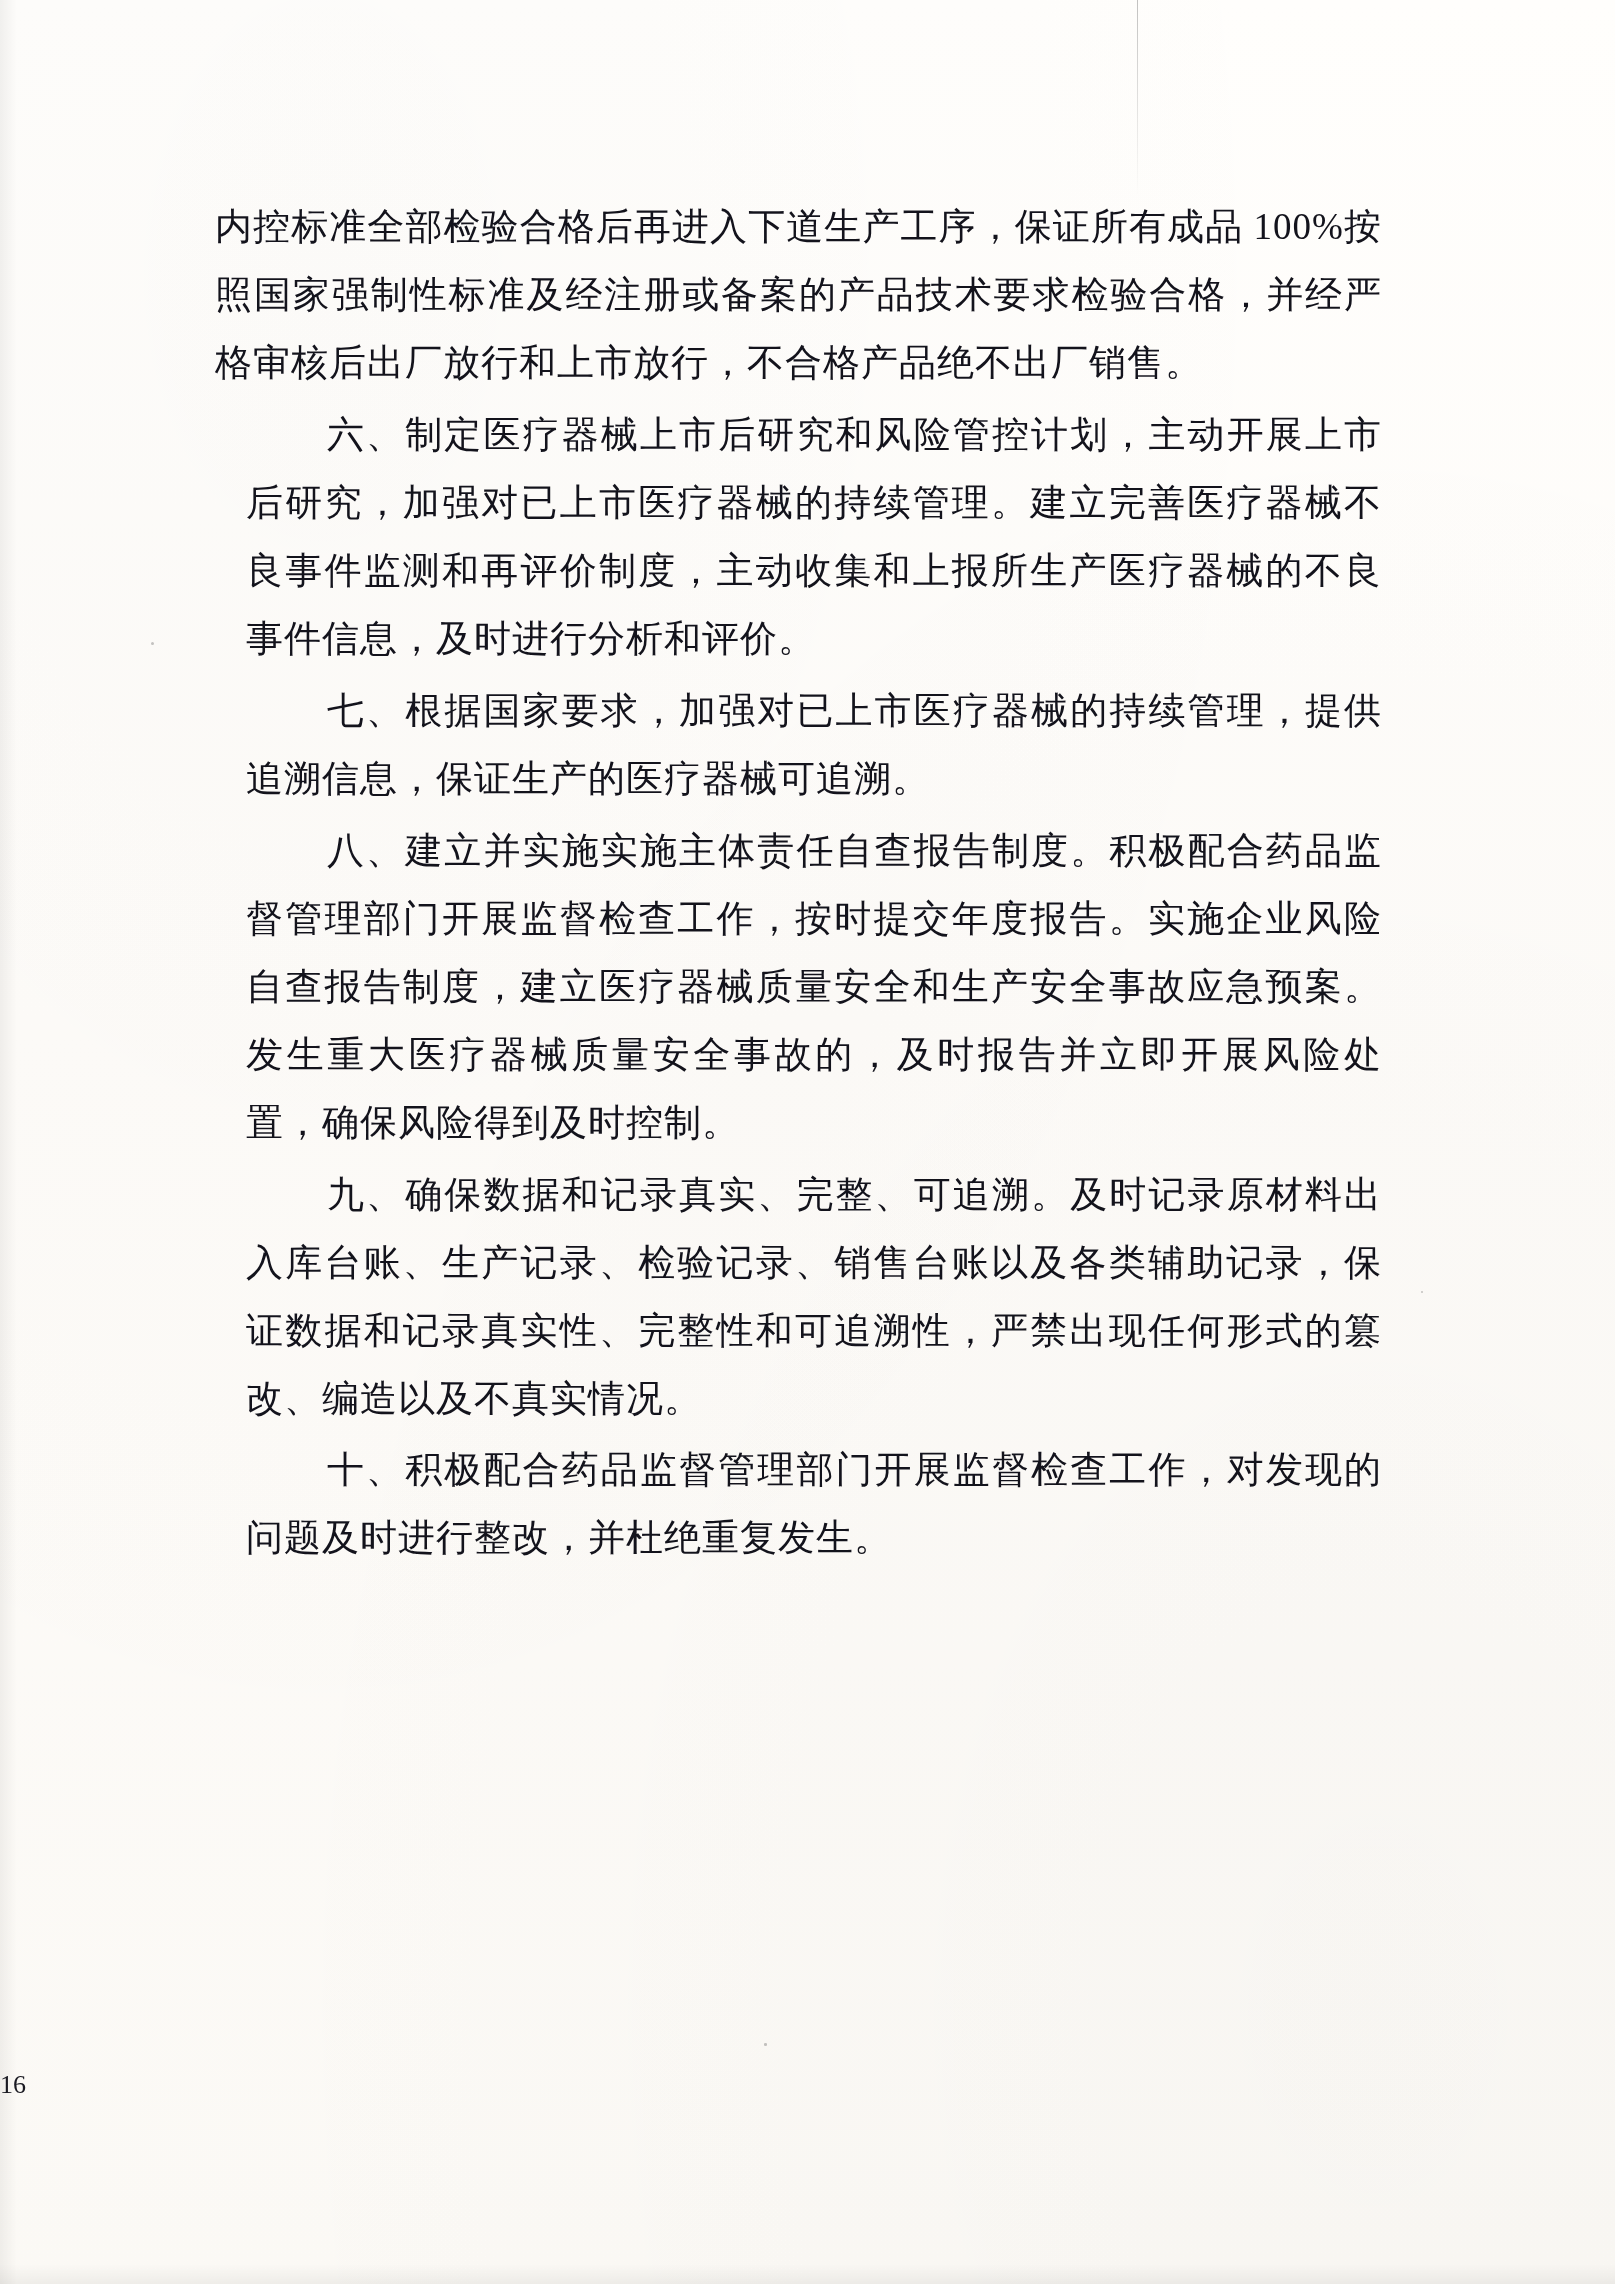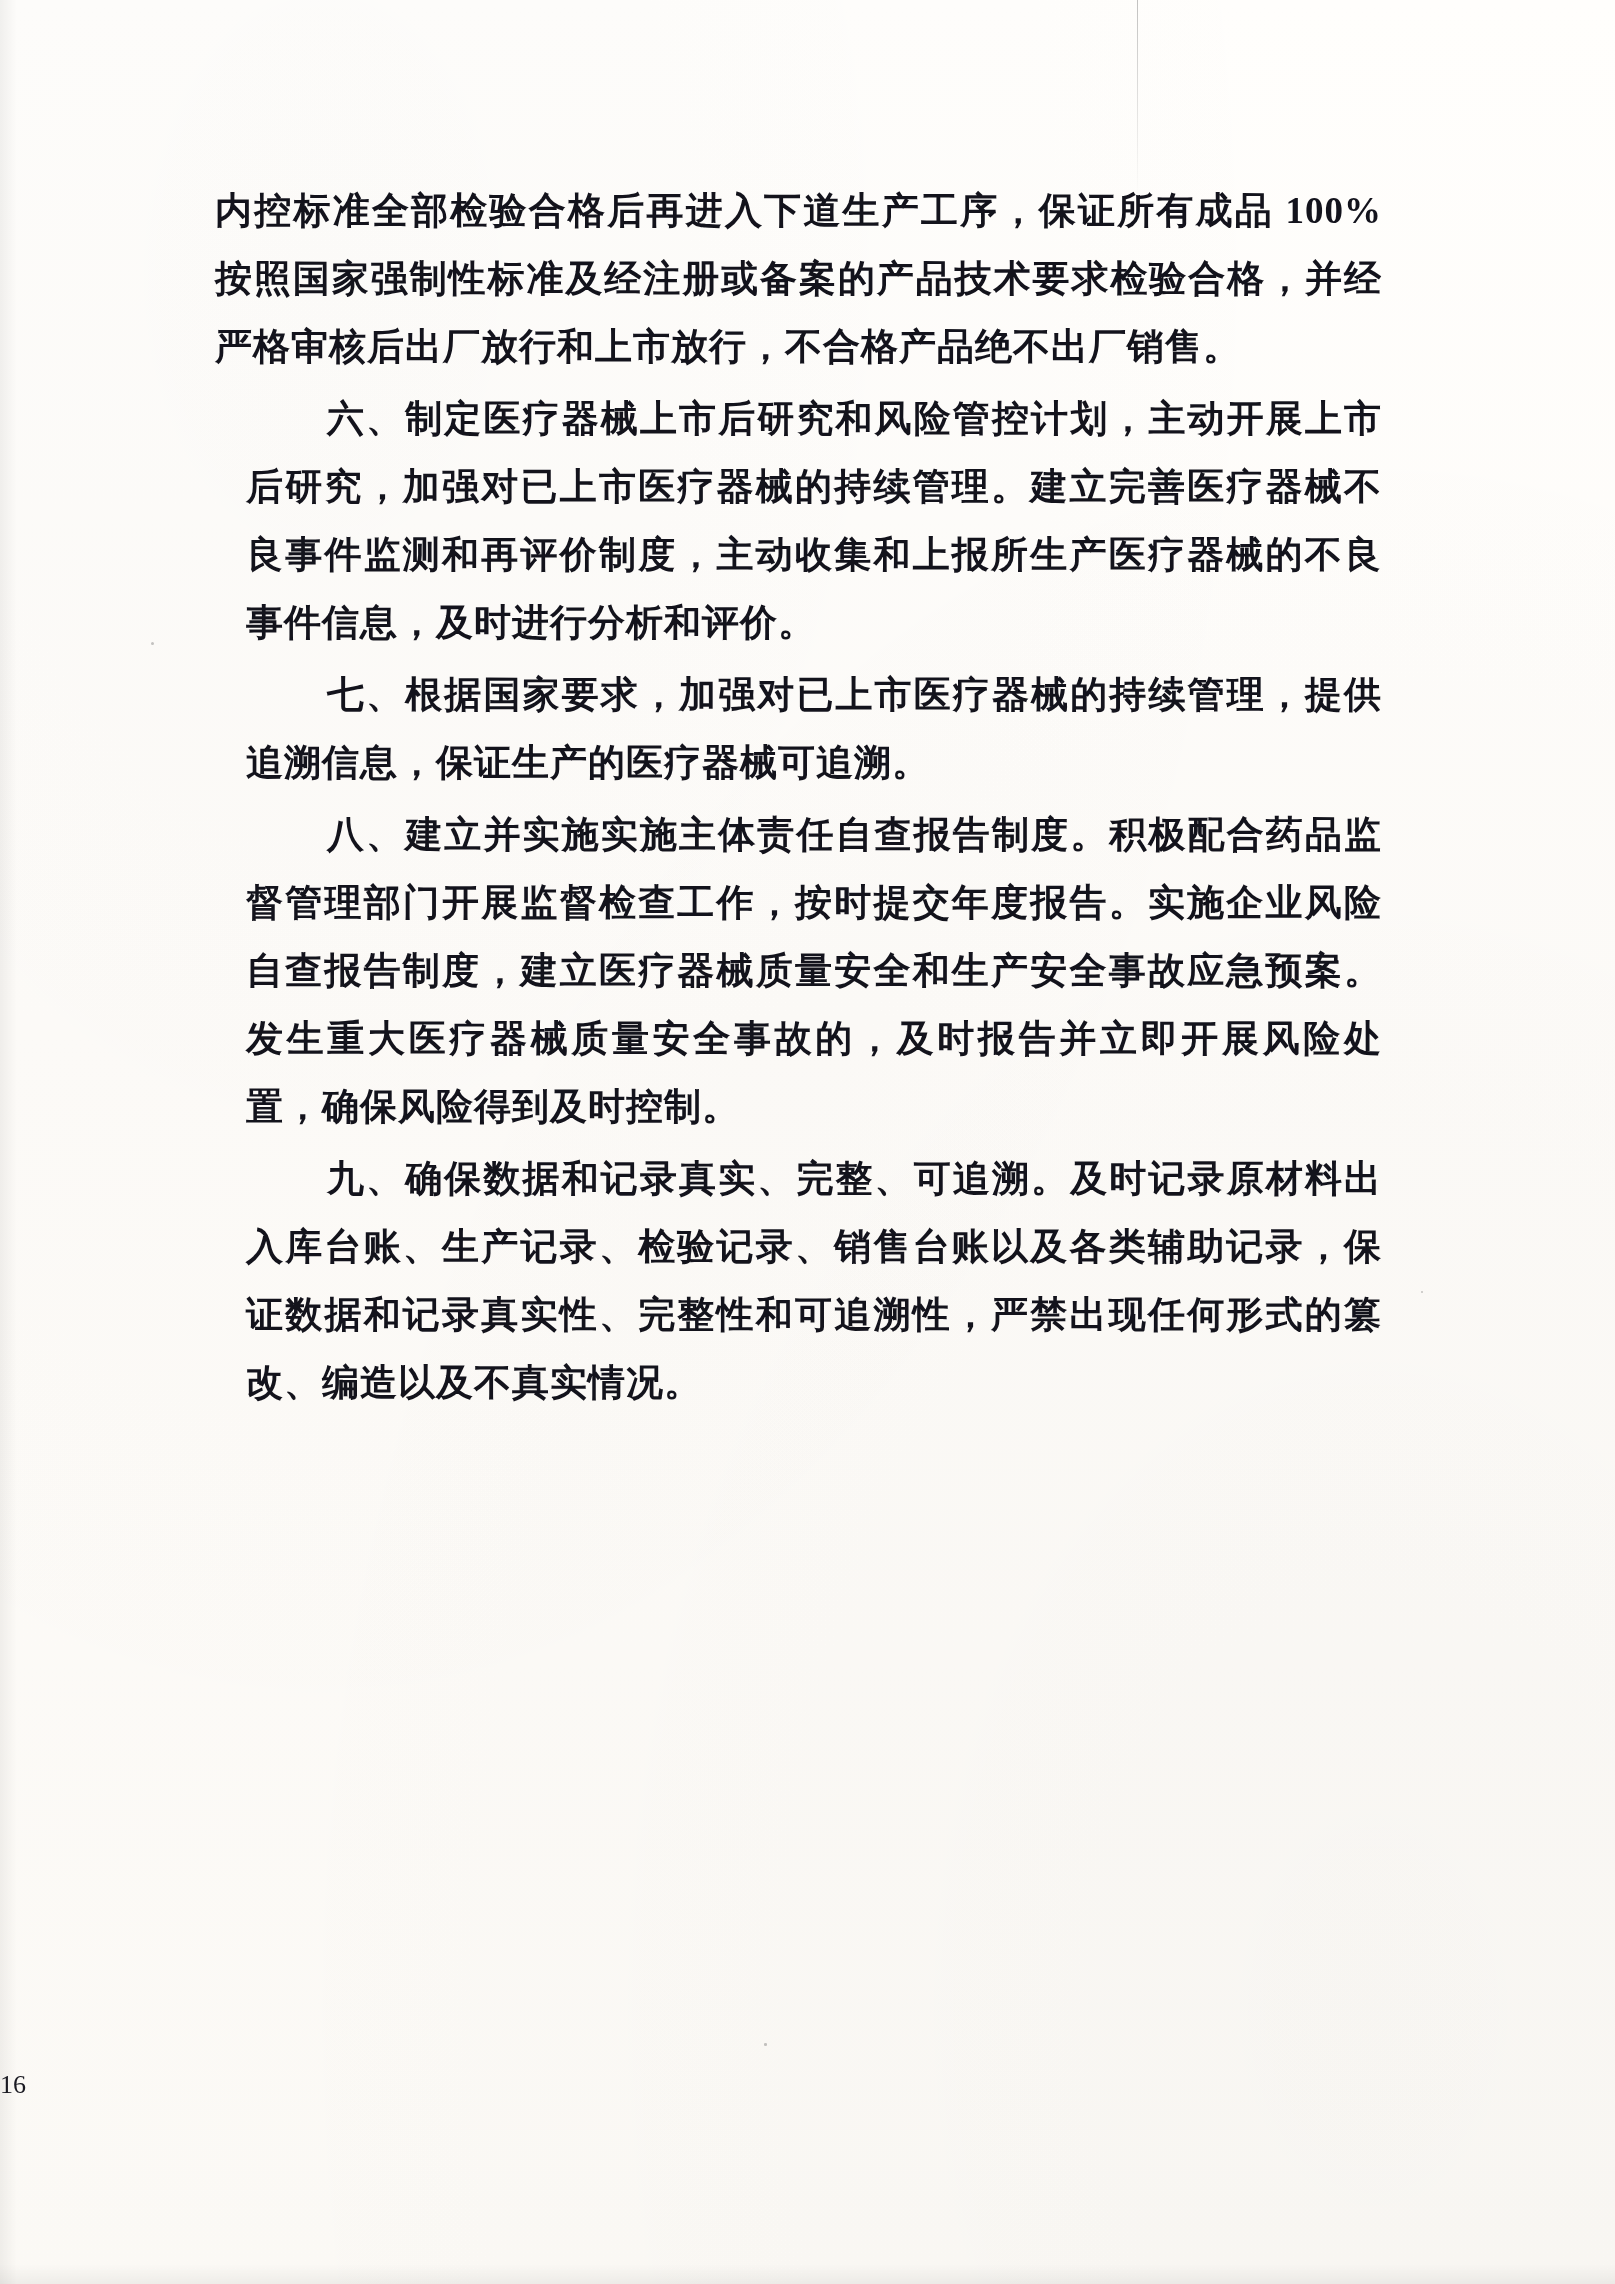--- a/index.html
+++ b/index.html
@@ -47,24 +47,23 @@
   .edge-shadow-bottom {
     position: absolute;
     bottom: 0; left: 0;
     width: 100%; height: 19.6px;
     background: linear-gradient(0deg, rgba(0,0,0,0.05), rgba(0,0,0,0));
     pointer-events: none;
   }
 
   .content {
     position: absolute;
-    top: 177px;
+    top: 193px;
     left: 215px;
     width: 1167px;
-    font-weight: bold;
   }
 
   .para {
     font-size: 37px;
     line-height: 68px;
     color: #13131c;
     letter-spacing: 1px;
     text-align: justify;
     text-justify: inter-ideograph;
     margin: 0 0 3.9px 0;
@@ -110,18 +109,19 @@
   <div class="speck s1"></div>
   <div class="speck s2"></div>
   <div class="speck s3"></div>
 
   <div class="content">
     <p class="para">内控标准全部检验合格后再进入下道生产工序，保证所有成品 100%按照国家强制性标准及经注册或备案的产品技术要求检验合格，并经严格审核后出厂放行和上市放行，不合格产品绝不出厂销售。</p>
     <p class="para indent">六、制定医疗器械上市后研究和风险管控计划，主动开展上市后研究，加强对已上市医疗器械的持续管理。建立完善医疗器械不良事件监测和再评价制度，主动收集和上报所生产医疗器械的不良事件信息，及时进行分析和评价。</p>
     <p class="para indent">七、根据国家要求，加强对已上市医疗器械的持续管理，提供追溯信息，保证生产的医疗器械可追溯。</p>
     <p class="para indent">八、建立并实施实施主体责任自查报告制度。积极配合药品监督管理部门开展监督检查工作，按时提交年度报告。实施企业风险自查报告制度，建立医疗器械质量安全和生产安全事故应急预案。发生重大医疗器械质量安全事故的，及时报告并立即开展风险处置，确保风险得到及时控制。</p>
     <p class="para indent">九、确保数据和记录真实、完整、可追溯。及时记录原材料出入库台账、生产记录、检验记录、销售台账以及各类辅助记录，保证数据和记录真实性、完整性和可追溯性，严禁出现任何形式的篡改、编造以及不真实情况。</p>
+    <p class="para indent">十、积极配合药品监督管理部门开展监督检查工作，对发现的问题及时进行整改，并杜绝重复发生。</p>
     <div class="spacer-para"></div>
   </div>
 
   <div class="page-number">16</div>
 </div>
 
 
 </body></html>

